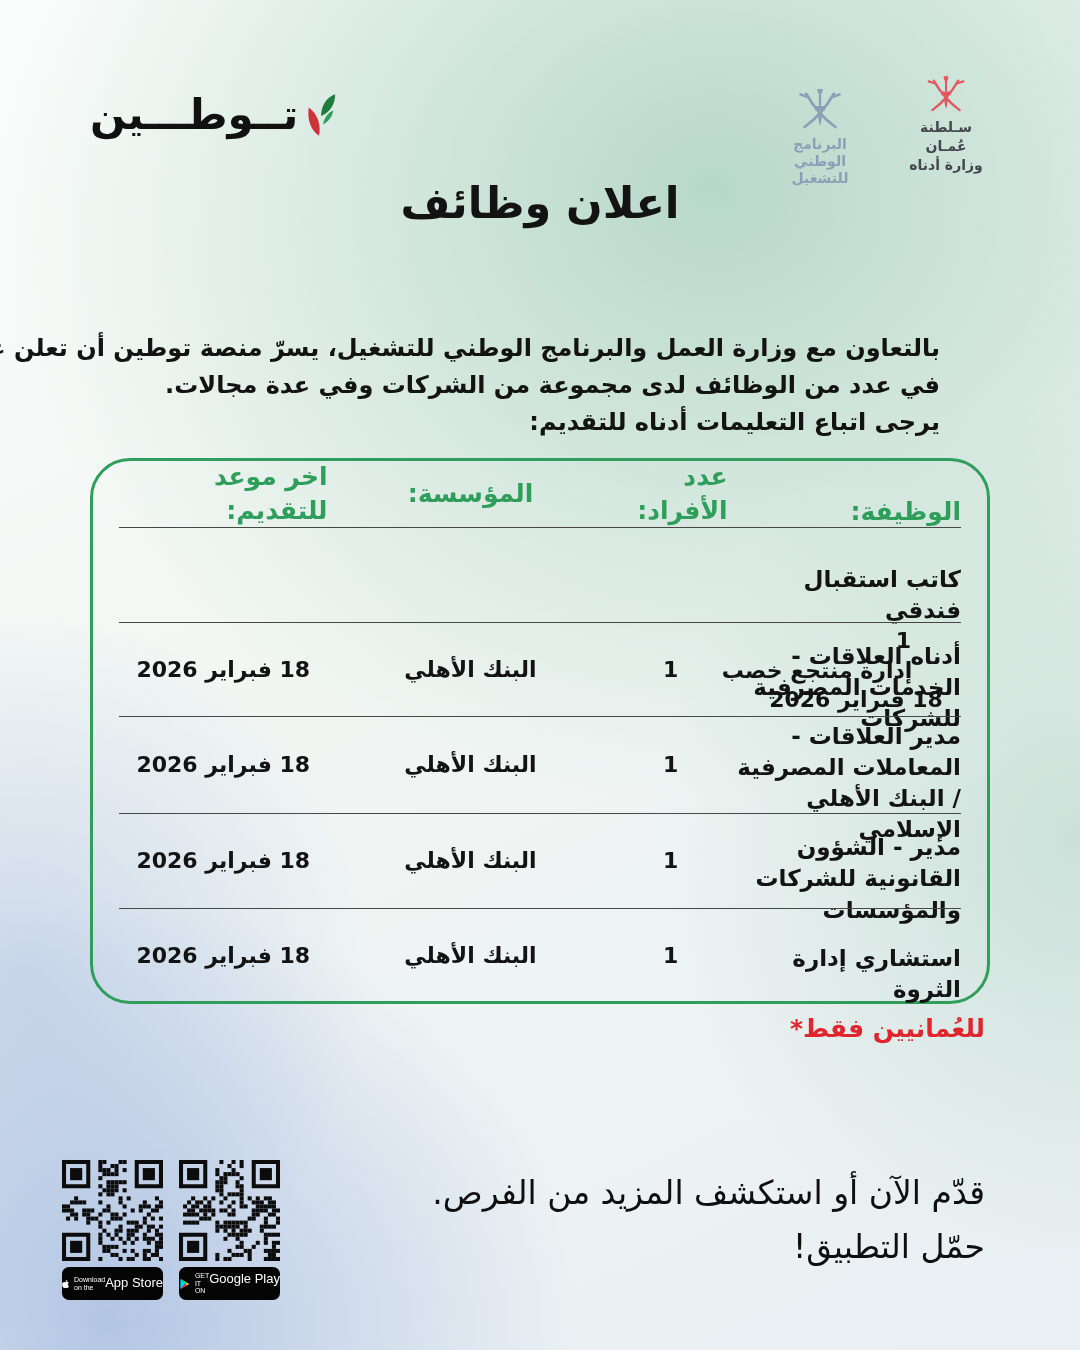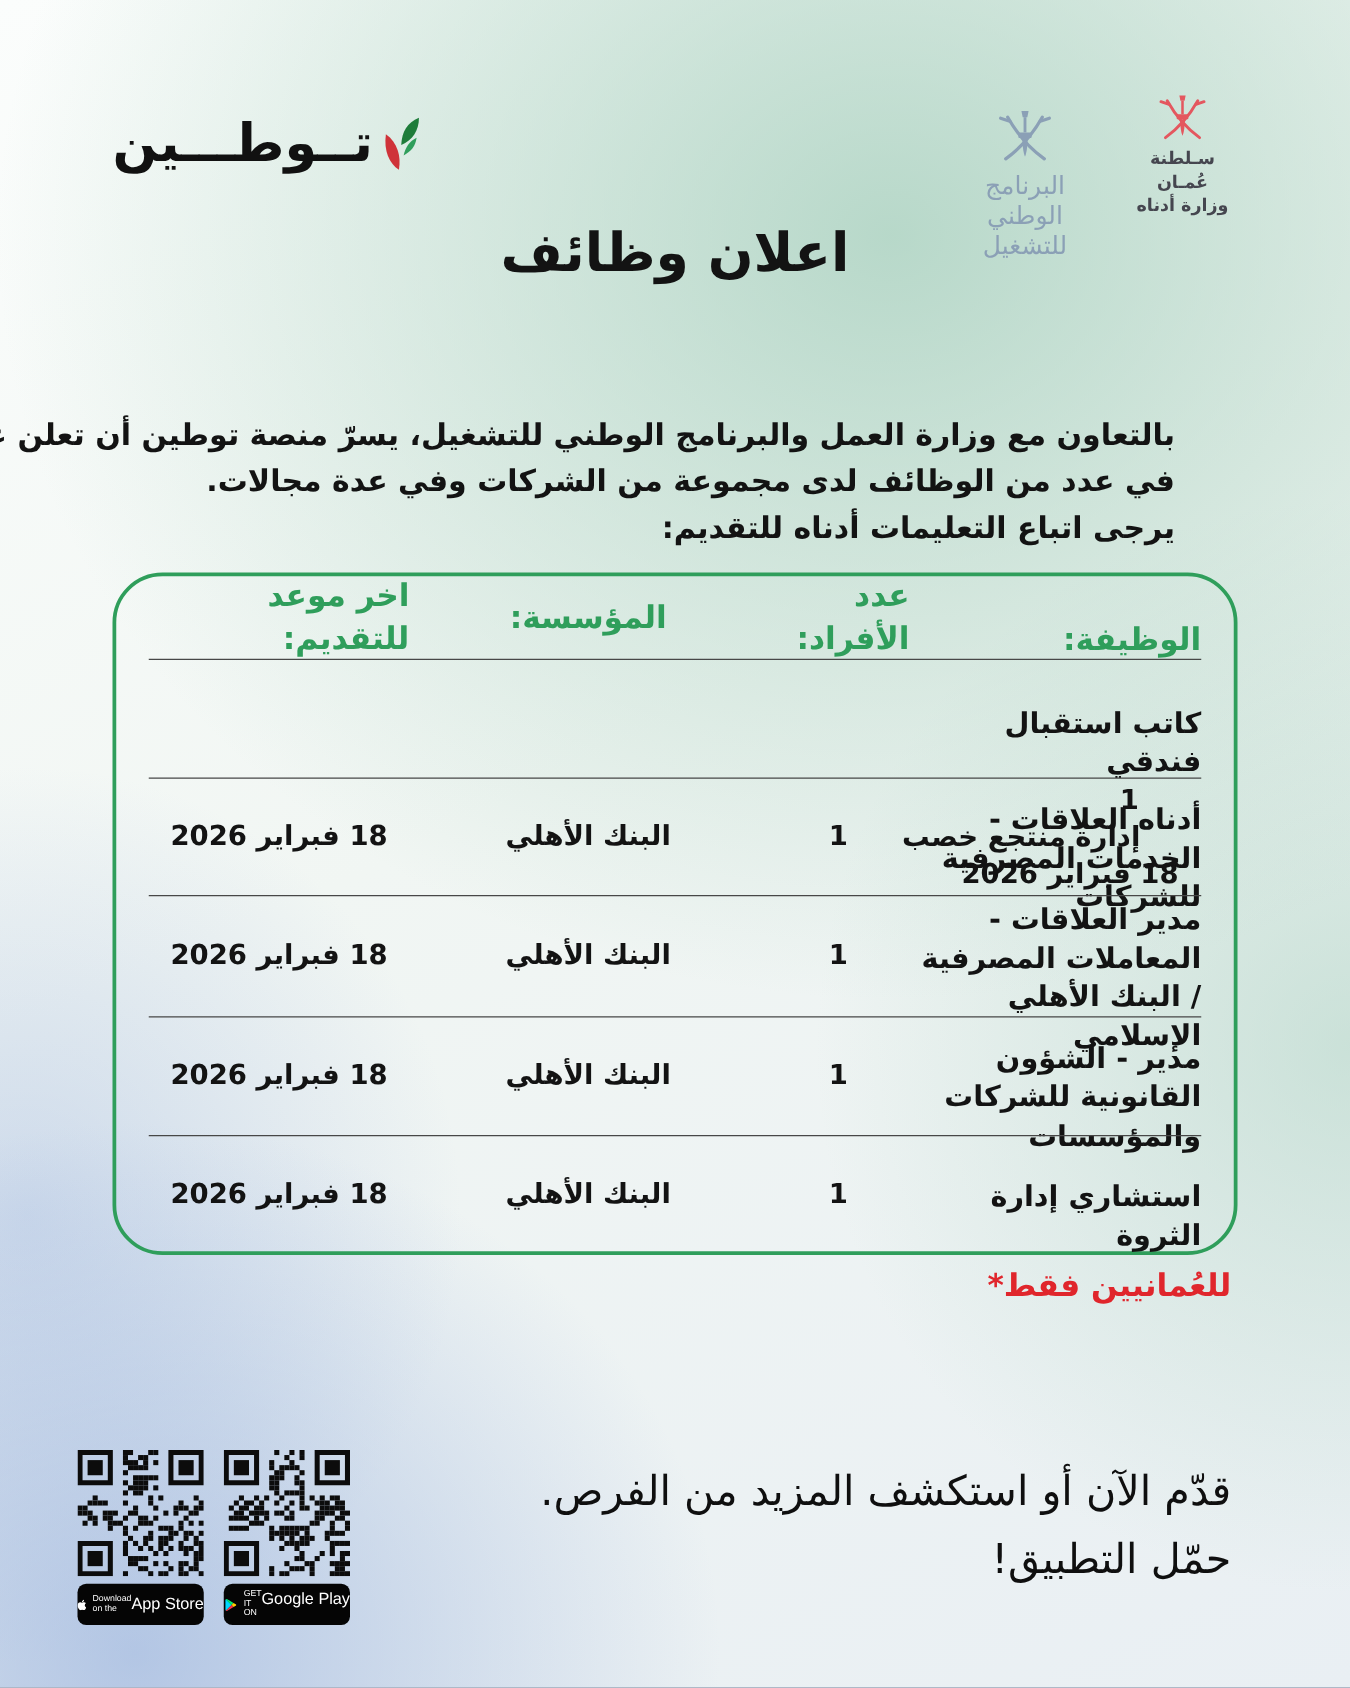--- a/index.html
+++ b/index.html
@@ -15,21 +15,21 @@
   }
   
   .tawteen{position:absolute; top:92px; left:90px; display:flex; align-items:center; gap:6px;}
   .tw-text{font-size:42px; font-weight:bold; color:#111; line-height:1;}
   .tw-icon{width:34px; height:46px;}
   .gov-logos{position:absolute; top:72px; right:88px; display:flex; gap:32px; align-items:flex-start;}
   .gov{display:flex; flex-direction:column; align-items:center;}
   .mol{color:#e4575f; width:92px;}
   .mol .gov-txt{color:#45464f; font-size:14px; font-weight:bold; line-height:1.35; text-align:center; direction:rtl;}
   .nep{color:#8ba0b6; width:96px; margin-top:12px;}
-  .nep .gov-txt{color:#8ba0b6; font-size:20px; font-weight:normal; line-height:1.2; text-align:center; direction:rtl;}
+  .nep .gov-txt{color:#8ba0b6; font-size:14px; font-weight:bold; line-height:1.2; text-align:center; direction:rtl;}
   .emblem{display:block;}
   .mol .emblem{width:46px; height:46px;}
   .nep .emblem{width:52px; height:52px;}
   
   .title{position:absolute; top:178px; left:0; width:100%; margin:0; text-align:center;
          font-size:43px; font-weight:bold; direction:rtl; letter-spacing:-1px;}
   .intro{position:absolute; top:330px; right:140px; direction:rtl; text-align:right;
          font-size:24px; font-weight:bold; line-height:37px; white-space:nowrap;}
   
   .jobs-table{position:absolute; top:458px; left:90px; width:900px; height:546px;

